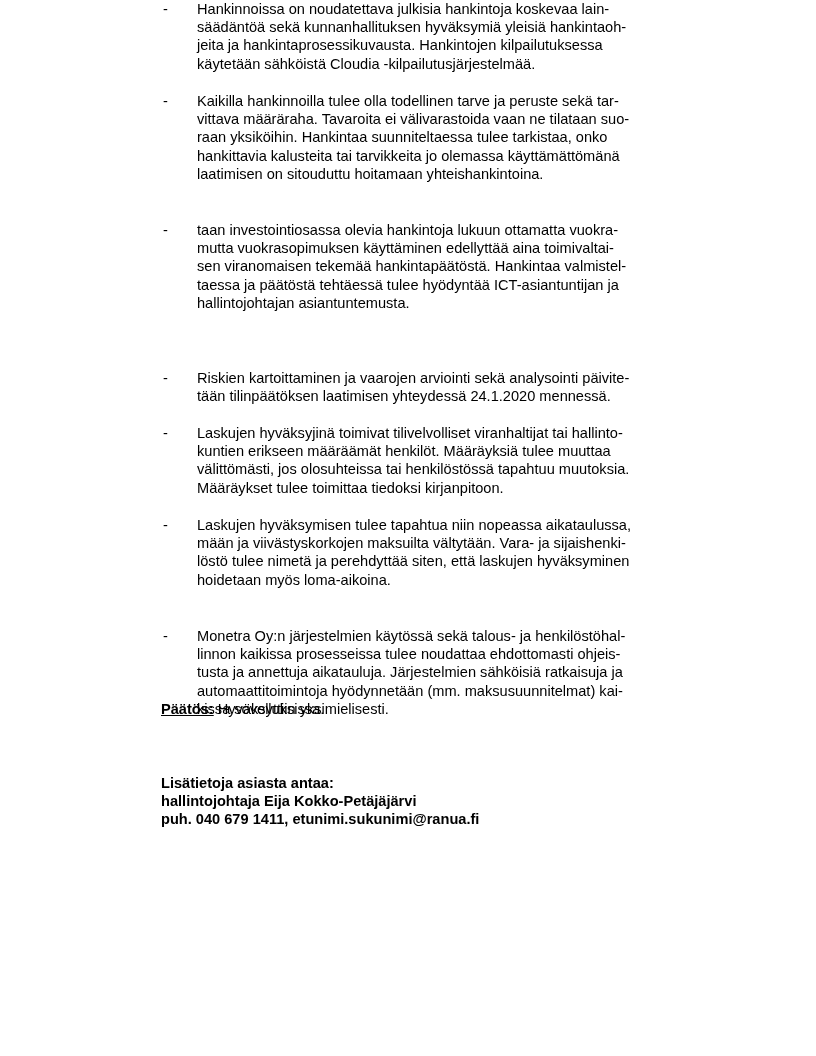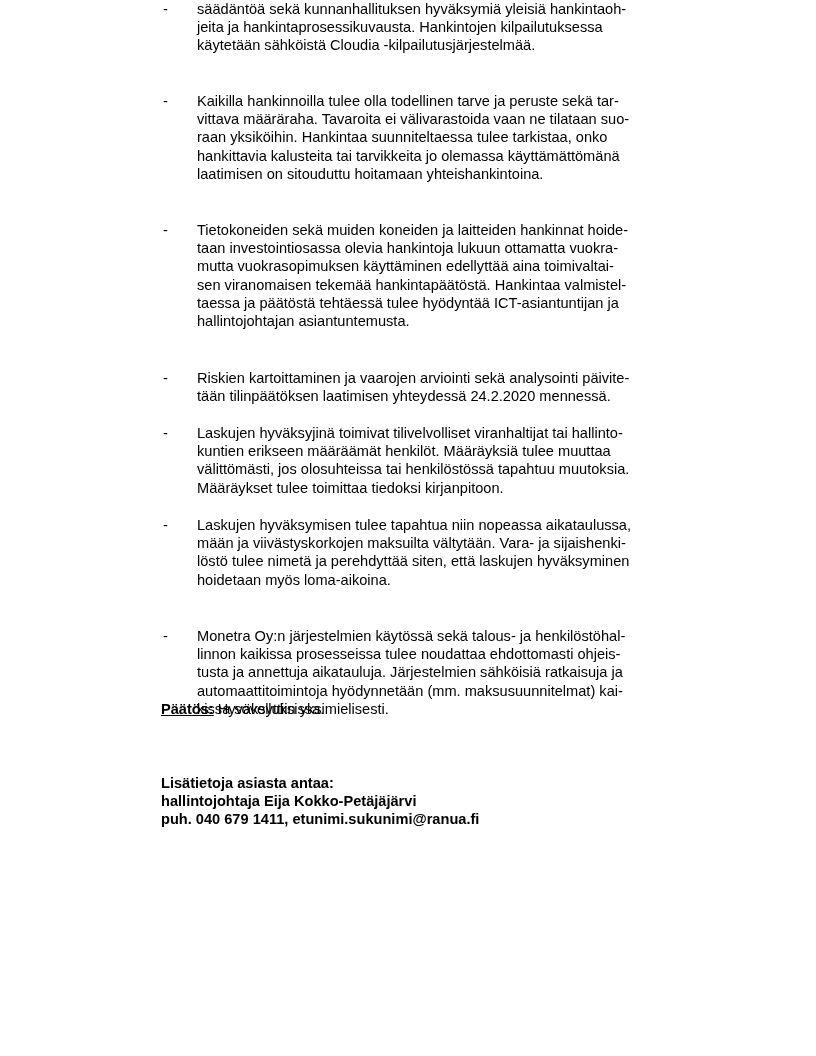--- a/index.html
+++ b/index.html
@@ -17,54 +17,54 @@
   .contact { position: absolute; left: 161px; top: 774px; font-weight: bold; }
 </style>
 </head>
 <body>
 
 <div class="page">
 
   <div class="item" style="top:0px;">
     <span class="dash">-</span>
     <div class="lines">
+      <span class="line">Hankinnoissa on noudatettava julkisia hankintoja koskevaa lain-</span>
       <span class="line">säädäntöä sekä kunnanhallituksen hyväksymiä yleisiä hankintaoh-</span>
       <span class="line">jeita ja hankintaprosessikuvausta. Hankintojen kilpailutuksessa</span>
       <span class="line">käytetään sähköistä Cloudia -kilpailutusjärjestelmää.</span>
     </div>
   </div>
 
   <div class="item" style="top:92px;">
     <span class="dash">-</span>
     <div class="lines">
       <span class="line">Kaikilla hankinnoilla tulee olla todellinen tarve ja peruste sekä tar-</span>
       <span class="line">vittava määräraha. Tavaroita ei välivarastoida vaan ne tilataan suo-</span>
       <span class="line">raan yksiköihin. Hankintaa suunniteltaessa tulee tarkistaa, onko</span>
       <span class="line">hankittavia kalusteita tai tarvikkeita jo olemassa käyttämättömänä</span>
       <span class="line">laatimisen on sitouduttu hoitamaan yhteishankintoina.</span>
     </div>
   </div>
 
   <div class="item" style="top:221px;">
     <span class="dash">-</span>
     <div class="lines">
-      <span class="line">Tietokoneiden sekä muiden koneiden ja laitteiden hankinnat hoide-</span>
       <span class="line">taan investointiosassa olevia hankintoja lukuun ottamatta vuokra-</span>
       <span class="line">mutta vuokrasopimuksen käyttäminen edellyttää aina toimivaltai-</span>
       <span class="line">sen viranomaisen tekemää hankintapäätöstä. Hankintaa valmistel-</span>
       <span class="line">taessa ja päätöstä tehtäessä tulee hyödyntää ICT-asiantuntijan ja</span>
       <span class="line">hallintojohtajan asiantuntemusta.</span>
     </div>
   </div>
 
   <div class="item" style="top:369px;">
     <span class="dash">-</span>
     <div class="lines">
       <span class="line">Riskien kartoittaminen ja vaarojen arviointi sekä analysointi päivite-</span>
-      <span class="line">tään tilinpäätöksen laatimisen yhteydessä 24.2.2020 mennessä.</span>
+      <span class="line">tään tilinpäätöksen laatimisen yhteydessä 24.1.2020 mennessä.</span>
     </div>
   </div>
 
   <div class="item" style="top:424px;">
     <span class="dash">-</span>
     <div class="lines">
       <span class="line">Laskujen hyväksyjinä toimivat tilivelvolliset viranhaltijat tai hallinto-</span>
       <span class="line">kuntien erikseen määräämät henkilöt. Määräyksiä tulee muuttaa</span>
       <span class="line">välittömästi, jos olosuhteissa tai henkilöstössä tapahtuu muutoksia.</span>
       <span class="line">Määräykset tulee toimittaa tiedoksi kirjanpitoon.</span>

